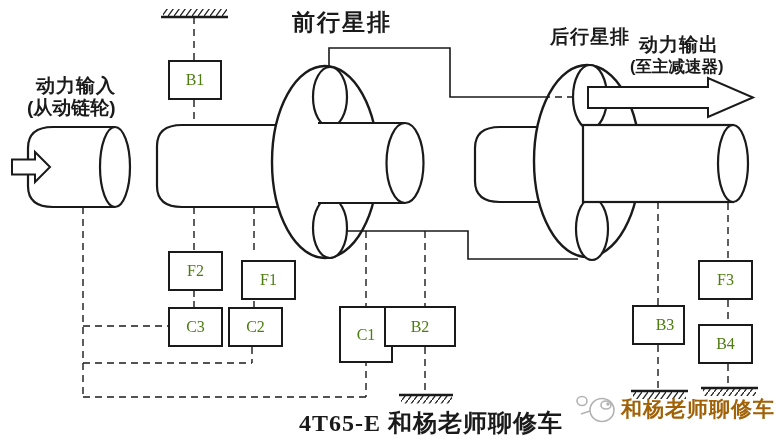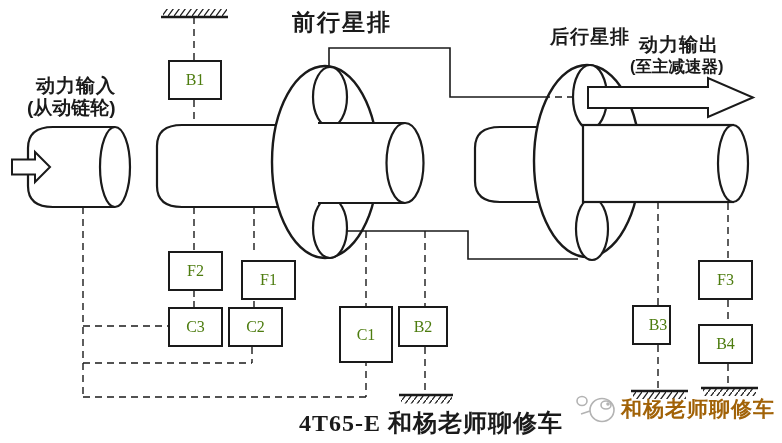--- a/index.html
+++ b/index.html
@@ -10,22 +10,22 @@
   .cbox{position:absolute;box-sizing:border-box;width:55px;height:40px;
         border:2px solid #1a1a1a;background:#fff;display:flex;align-items:center;
         justify-content:center;font-family:"Liberation Serif",serif;font-size:16px;
         color:#4d7c0f;}
   #box-b1{left:168px;top:60px;width:54px;}
   #box-f2{left:168px;top:251px;}
   #box-f1{left:241px;top:251px;margin-top:9px;}
   #box-c3{left:168px;top:307px;text-align:right;}
   #box-c2{left:228px;top:307px;}
   #box-c1{left:339px;top:306px;width:54px;height:57px;}
-  #box-b2{left:398px;top:306px;width:50px;height:41px;}
-  #box-b3{left:632px;top:305px;width:39px;padding-left:13px;}
+  #box-b2{left:384px;top:306px;width:72px;height:41px;}
+  #box-b3{left:632px;top:305px;width:53px;padding-left:13px;}
   #box-f3{left:698px;top:260px;}
   #box-b4{left:698px;top:324px;}
   #lbl-input{left:36px;top:76px;font-size:19px;letter-spacing:1px;}
   #lbl-input-sub{left:27px;top:98px;font-size:19px;}
   #lbl-front{left:292px;top:10px;font-size:23px;letter-spacing:2px;}
   #lbl-rear{left:550px;top:27px;font-size:19px;letter-spacing:1px;}
   #lbl-output{left:639px;top:35px;font-size:19px;letter-spacing:1px;}
   #lbl-output-sub{left:630px;top:57px;font-size:16.5px;}
   #diagram-title{left:299px;top:410px;font-size:24px;letter-spacing:1px;
         font-family:"Liberation Serif",serif;}

